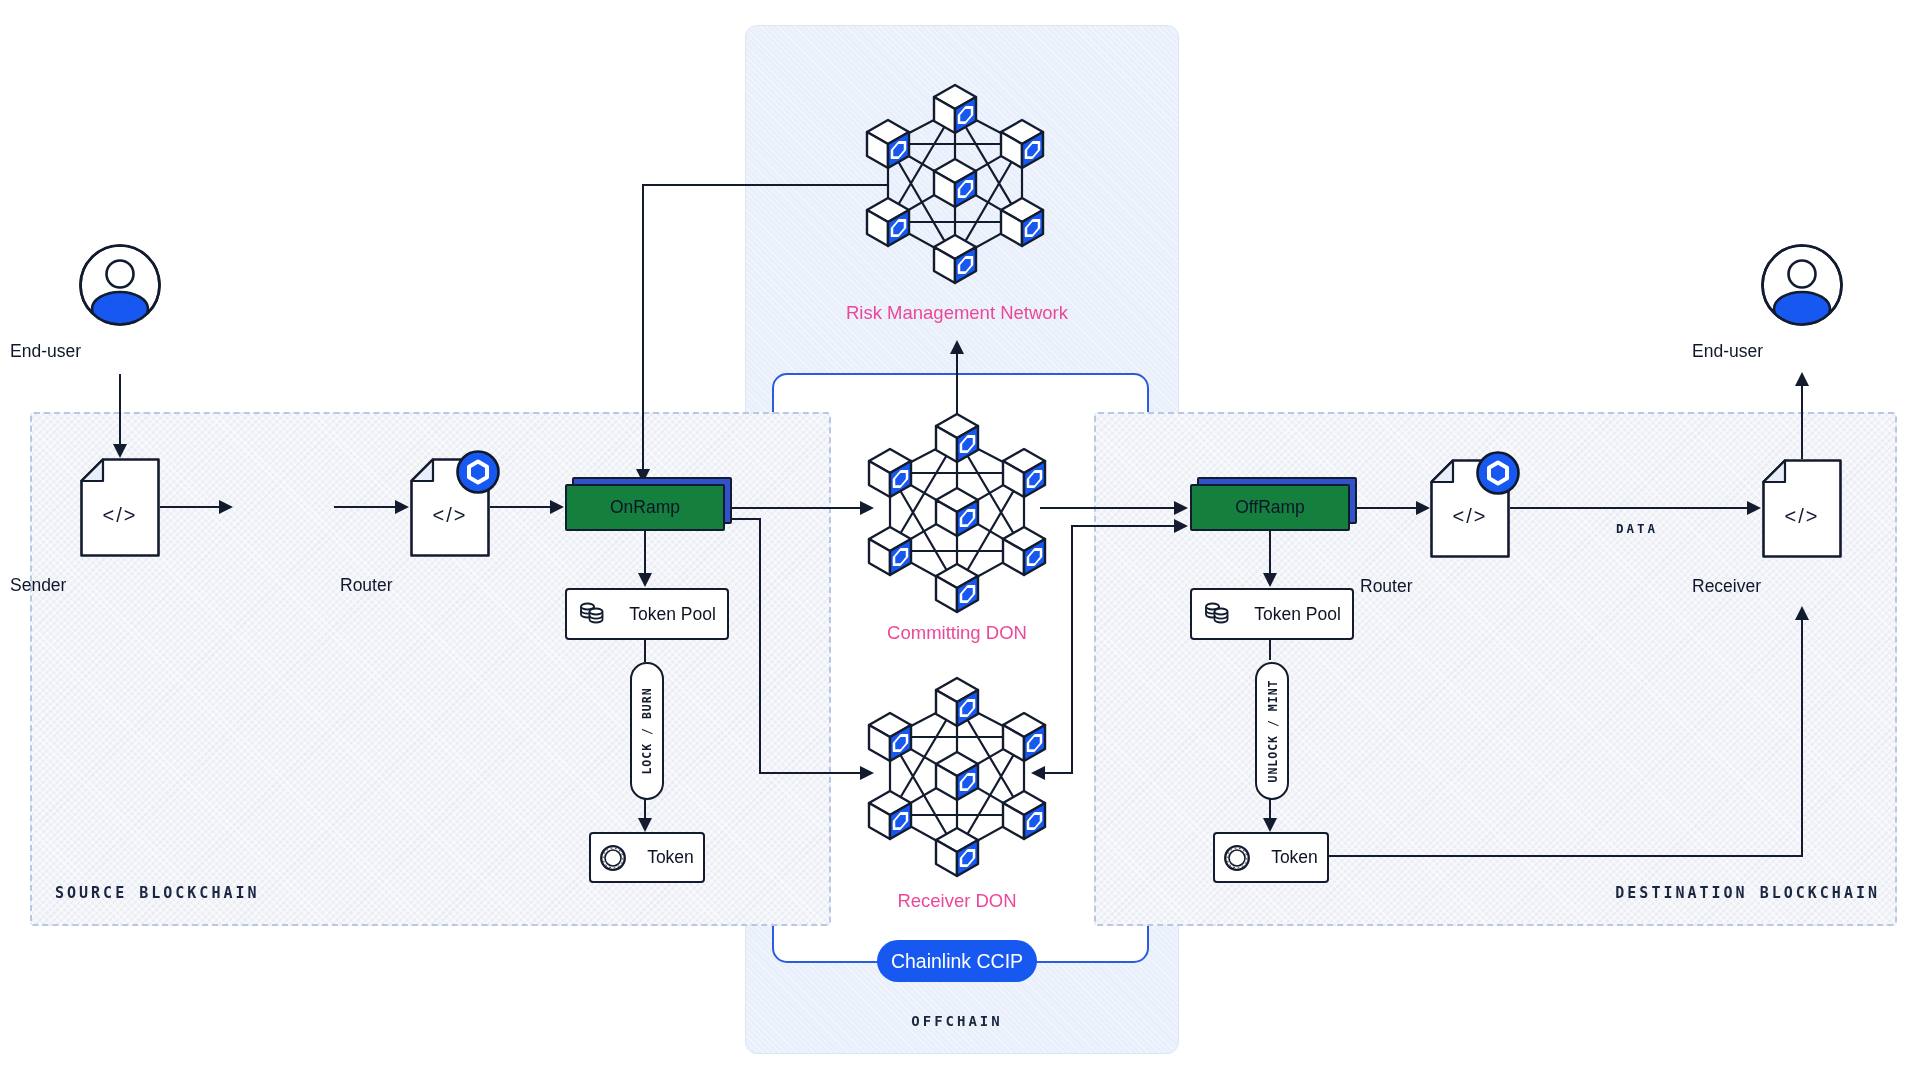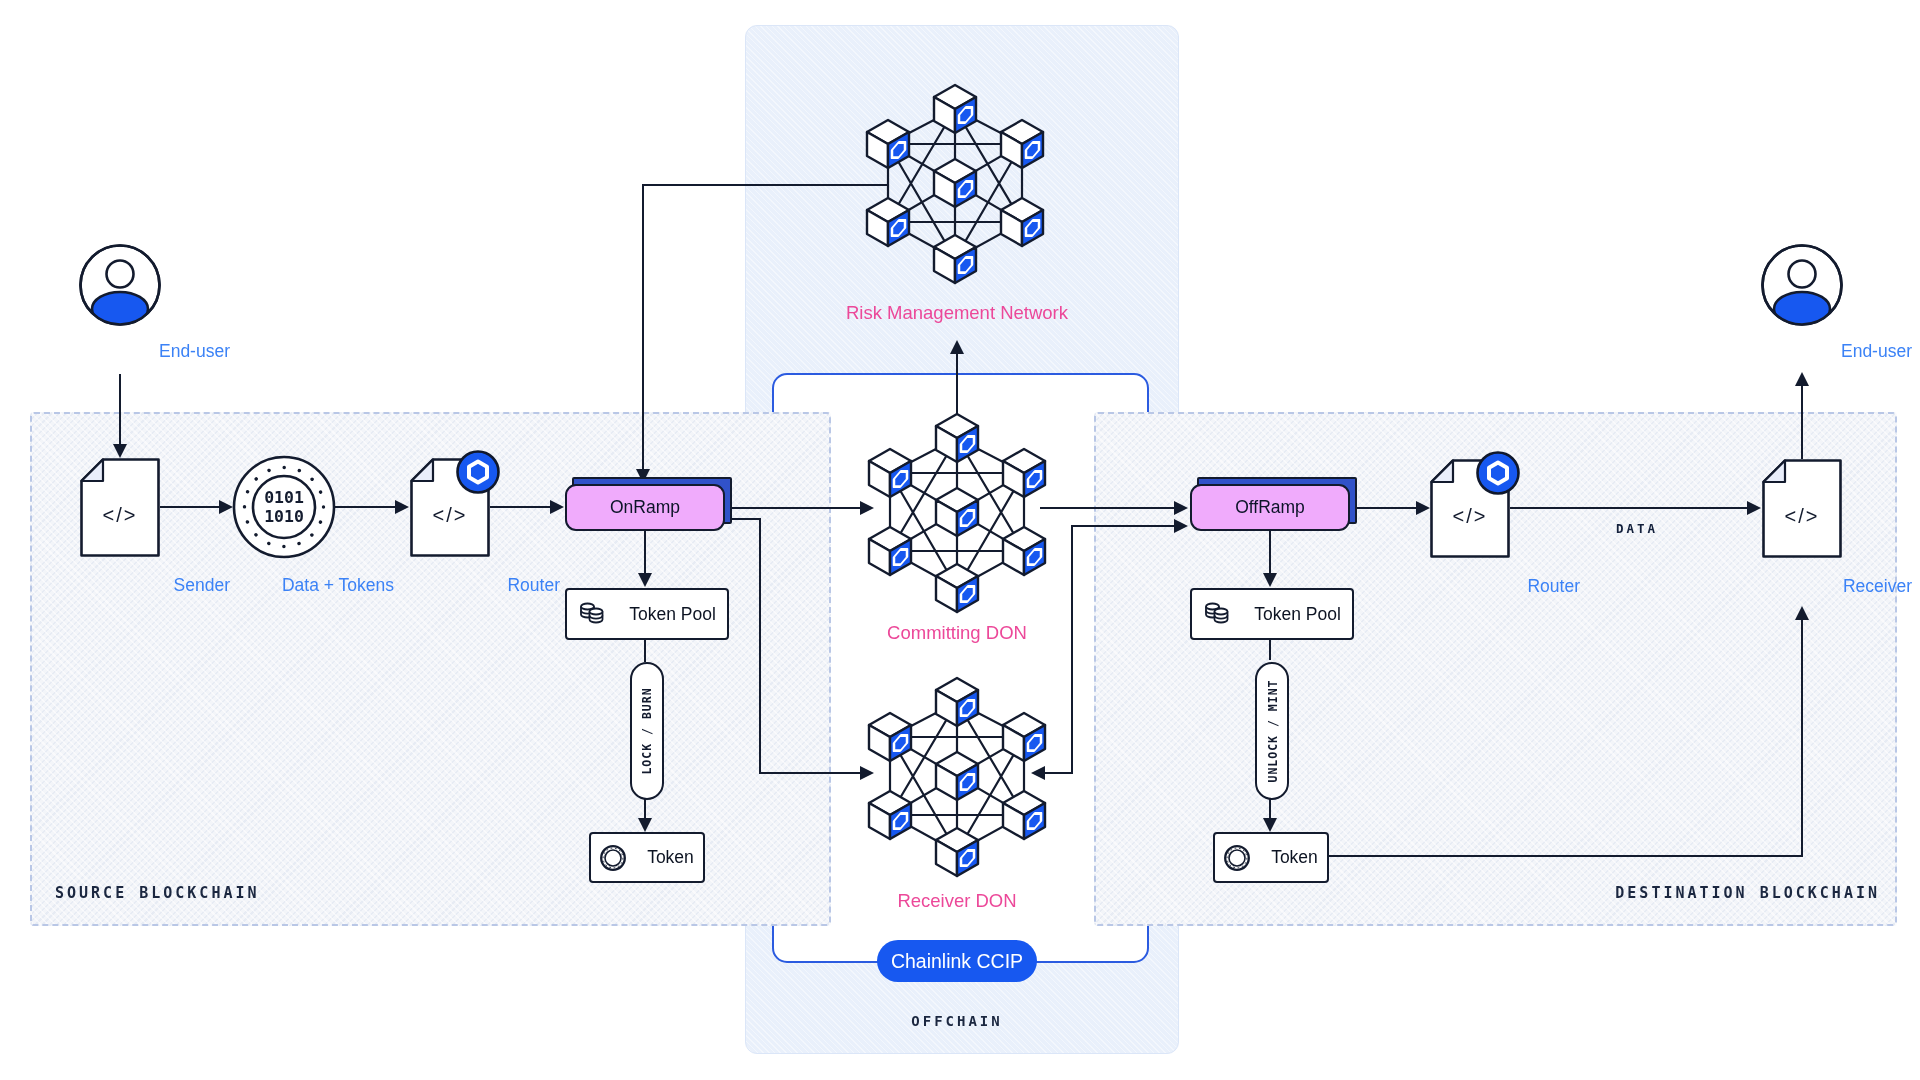--- a/index.html
+++ b/index.html
@@ -15,30 +15,30 @@
     border:2px dashed #b9c7e6;border-radius:4px;
     background:
       repeating-linear-gradient(45deg, rgba(255,255,255,.55) 0 1.5px, transparent 1.5px 5px),
       repeating-linear-gradient(-45deg, rgba(202,211,230,.28) 0 1.5px, transparent 1.5px 5px),
       #f3f5f9;}
   .connector-layer{position:absolute;left:0;top:0;z-index:4;}
   .node,.node-box,.floating-label{z-index:5;}
   
   .mono-label{position:absolute;font-family:"DejaVu Sans Mono", monospace;font-weight:600;
     letter-spacing:3px;font-size:15px;color:#1b2740;z-index:6;}
-  .node-label{position:absolute;left:50%;transform:translateX(-50%);width:220px;text-align:right;
-    font-size:17.5px;font-weight:500;color:#3b82f6;white-space:nowrap;}
+  .node-label{position:absolute;left:50%;transform:translateX(-50%);width:220px;text-align:left;
+    font-size:17.5px;font-weight:500;color:#0f172a;white-space:nowrap;}
   .cluster-label{position:absolute;width:320px;text-align:center;font-size:18.5px;font-weight:500;
     color:#ec4899;z-index:5;}
   .node{position:absolute;}
   
   .ramp{position:absolute;width:160px;height:47px;z-index:5;}
   .ramp .shadow{position:absolute;inset:0;transform:translate(7px,-7px);background:#3152c9;
     border:2px solid #131b2e;border-radius:2px;}
-  .ramp .face{position:absolute;inset:0;background:#f0abfc;border:2px solid #131b2e;border-radius:11px;
+  .ramp .face{position:absolute;inset:0;background:#15803d;border:2px solid #131b2e;border-radius:2px;
     display:flex;align-items:center;justify-content:center;font-size:17.5px;font-weight:500;color:#0c1428;}
   
   .wbox{position:absolute;background:#ffffff;border:2px solid #131b2e;border-radius:4px;z-index:5;
     display:flex;align-items:center;justify-content:center;gap:21px;font-size:17.5px;font-weight:500;}
   
   .vpill{position:absolute;width:30px;height:134px;background:#ffffff;border:2px solid #131b2e;
     border-radius:17px;z-index:5;display:flex;align-items:center;justify-content:center;}
   .vpill span{transform:rotate(-90deg);white-space:nowrap;font-family:"DejaVu Sans Mono", monospace;
     font-size:11.5px;letter-spacing:1px;font-weight:600;color:#131b2e;}
   
@@ -184,30 +184,20 @@
   </div>
 
   <div class="node" style="left:80px;top:458px;width:80px;">
     <svg width="80" height="100">
         <use href="#doc"></use>
       </svg>
     <div class="code" style="top:46px;">&lt;/&gt;</div>
     <div class="node-label" style="top:117px;">Sender</div>
   </div>
 
-  <div class="node" style="left:232px;top:455px;width:104px;">
-    <svg width="104" height="104">
-      <circle cx="52" cy="52" r="50" fill="#ffffff" stroke="#131b2e" stroke-width="2.6"></circle>
-      <circle cx="52" cy="52" r="39.5" fill="none" stroke="#131b2e" stroke-width="3.4" stroke-linecap="round" stroke-dasharray="0.1 15.4"></circle>
-      <circle cx="52" cy="52" r="31" fill="#ffffff" stroke="#131b2e" stroke-width="2.6"></circle>
-    </svg>
-    <div class="binary" style="top:33px;">0101</div>
-    <div class="binary" style="top:52px;">1010</div>
-    <div class="node-label" style="top:120px;">Data + Tokens</div>
-  </div>
 
   <div class="node" style="left:410px;top:458px;width:80px;">
     <svg width="80" height="100">
         <use href="#doc"></use>
       </svg>
     <div class="code" style="top:46px;">&lt;/&gt;</div>
     <svg class="abs" style="left:45px;top:-9px;" width="46" height="46">
         <use href="#badge"></use>
       </svg>
     <div class="node-label" style="top:117px;">Router</div>

